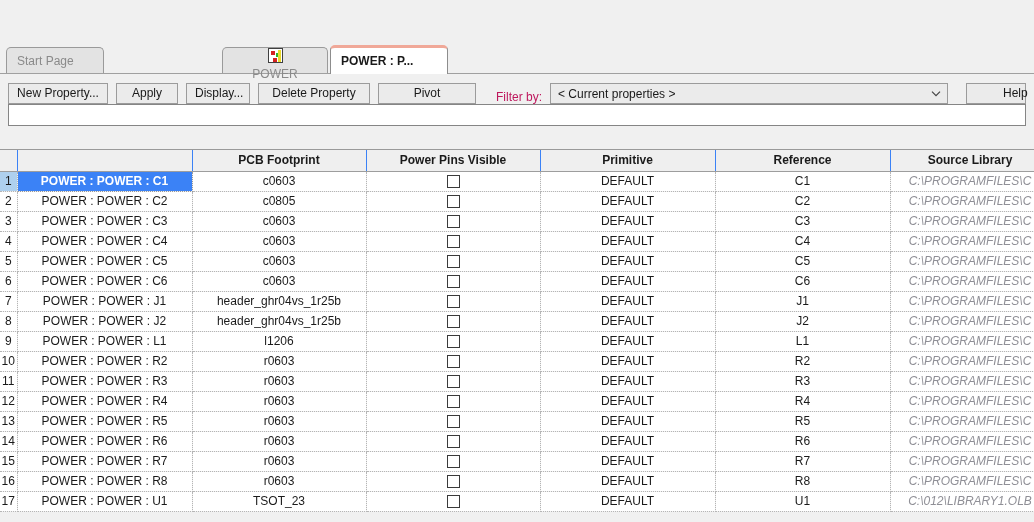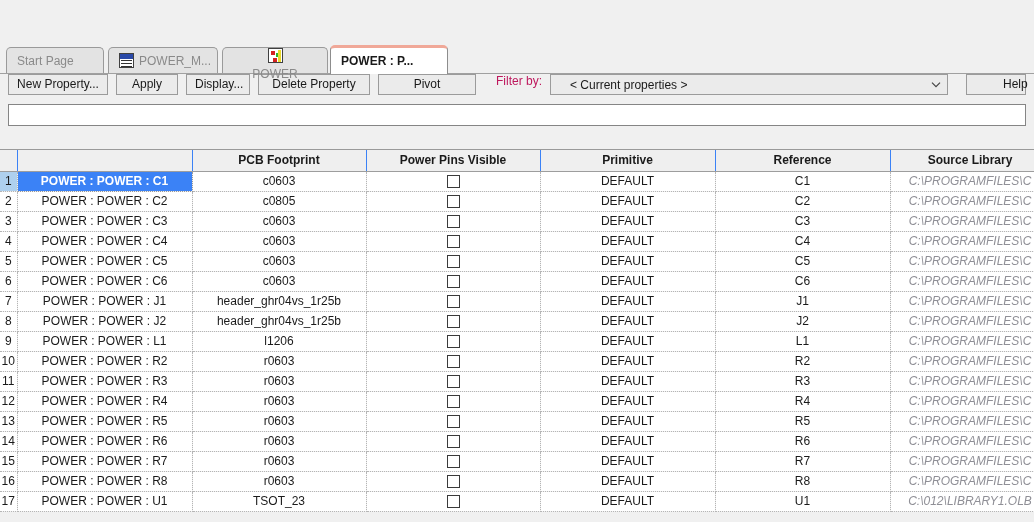--- a/index.html
+++ b/index.html
@@ -90,21 +90,21 @@
     content: "";
     position: absolute; right: 1px; top: 1px;
     width: 3px; height: 12px;
     background: #e9d92a;
   }
 
   
   .toolbar {
     height: 30px;
     display: flex;
-    align-items: flex-start;
+    align-items: flex-end;
     padding: 0 8px;
     gap: 8px;
     background: #f0f0f0;
   }
   .btn {
     height: 21px;
     background: #ebebeb;
     border: 1px solid #9b9b9b;
     font-family: "Liberation Sans", sans-serif;
     font-size: 12px;
@@ -130,21 +130,21 @@
   }
   .combo {
     height: 21px;
     flex: 1 1 auto;
     min-width: 120px;
     background: #ebebeb;
     border: 1px solid #9b9b9b;
     position: relative;
     display: flex;
     align-items: center;
-    padding-left: 19px;
+    padding-left: 7px;
     font-size: 12px;
     color: #1a1a1a;
     cursor: default;
   }
   .combo .chev {
     position: absolute;
     right: 7px; top: 50%;
     transform: translateY(-60%);
     width: 9px; height: 9px;
   }
@@ -268,24 +268,20 @@
 <body>
 
 <div id="app">
 
   <div class="tabstrip">
 
     <div class="tab" style="left:6px; width:98px;">
       <span class="tab-label">Start Page</span>
     </div>
 
-    <div class="tab" style="left:108px; width:110px;">
-      <span class="tabicon sheet"></span>
-      <span class="tab-label">POWER_M...</span>
-    </div>
 
     <div class="tab" style="left:222px; width:106px;flex-direction:column;">
       <span class="tabicon sch"></span>
       <span class="tab-label">POWER</span>
     </div>
 
     <div class="tab active" style="left:330px; width:118px;">
       <span class="tab-label">POWER : P...</span>
     </div>
 

